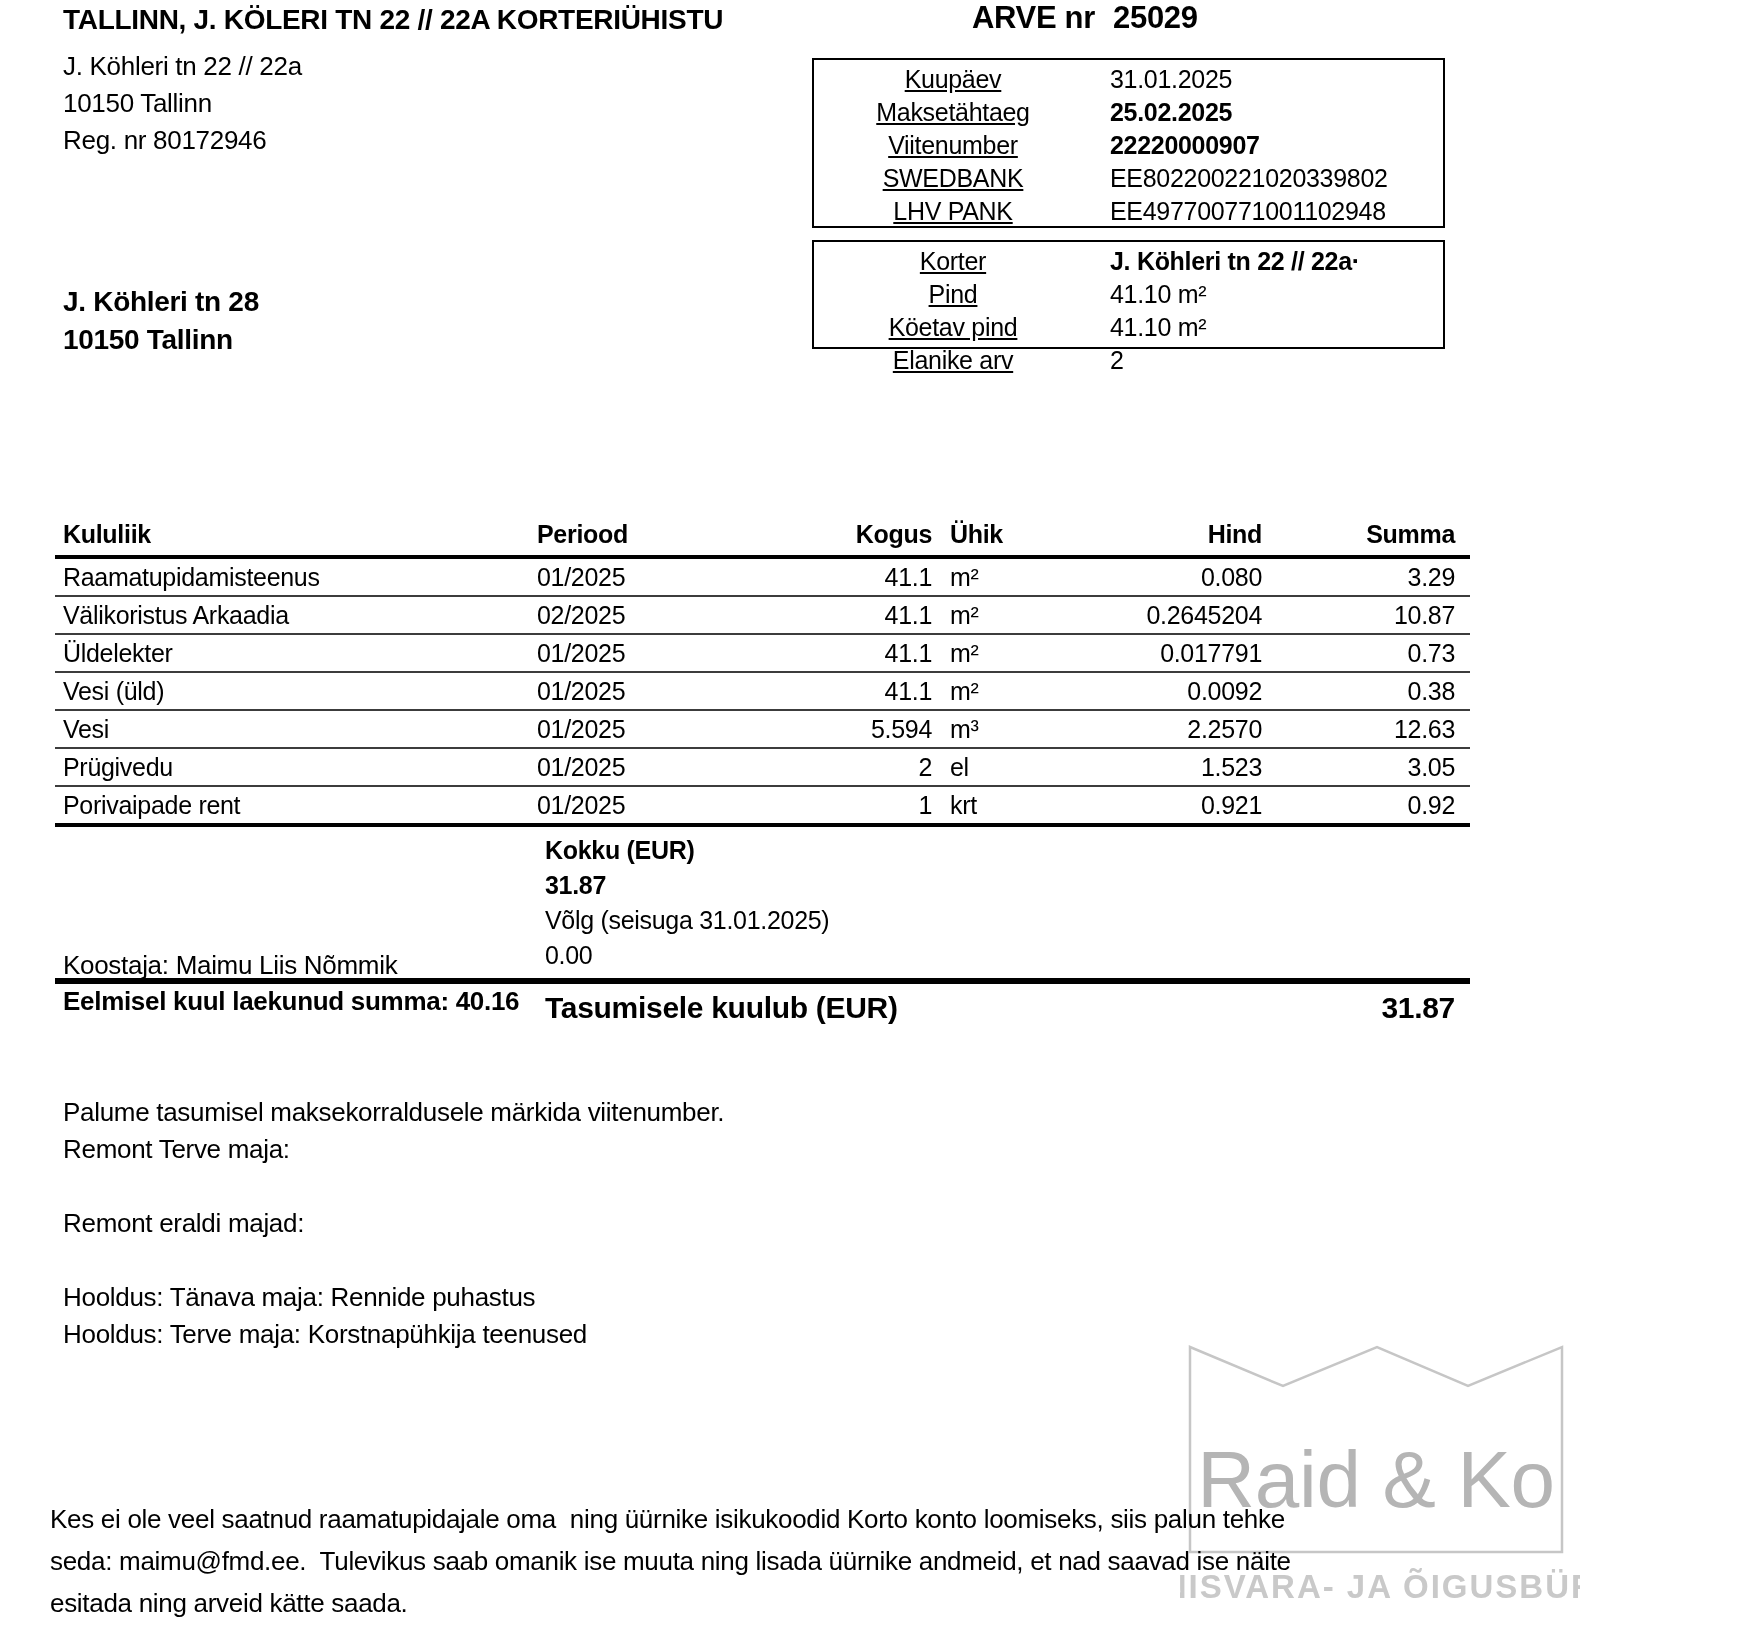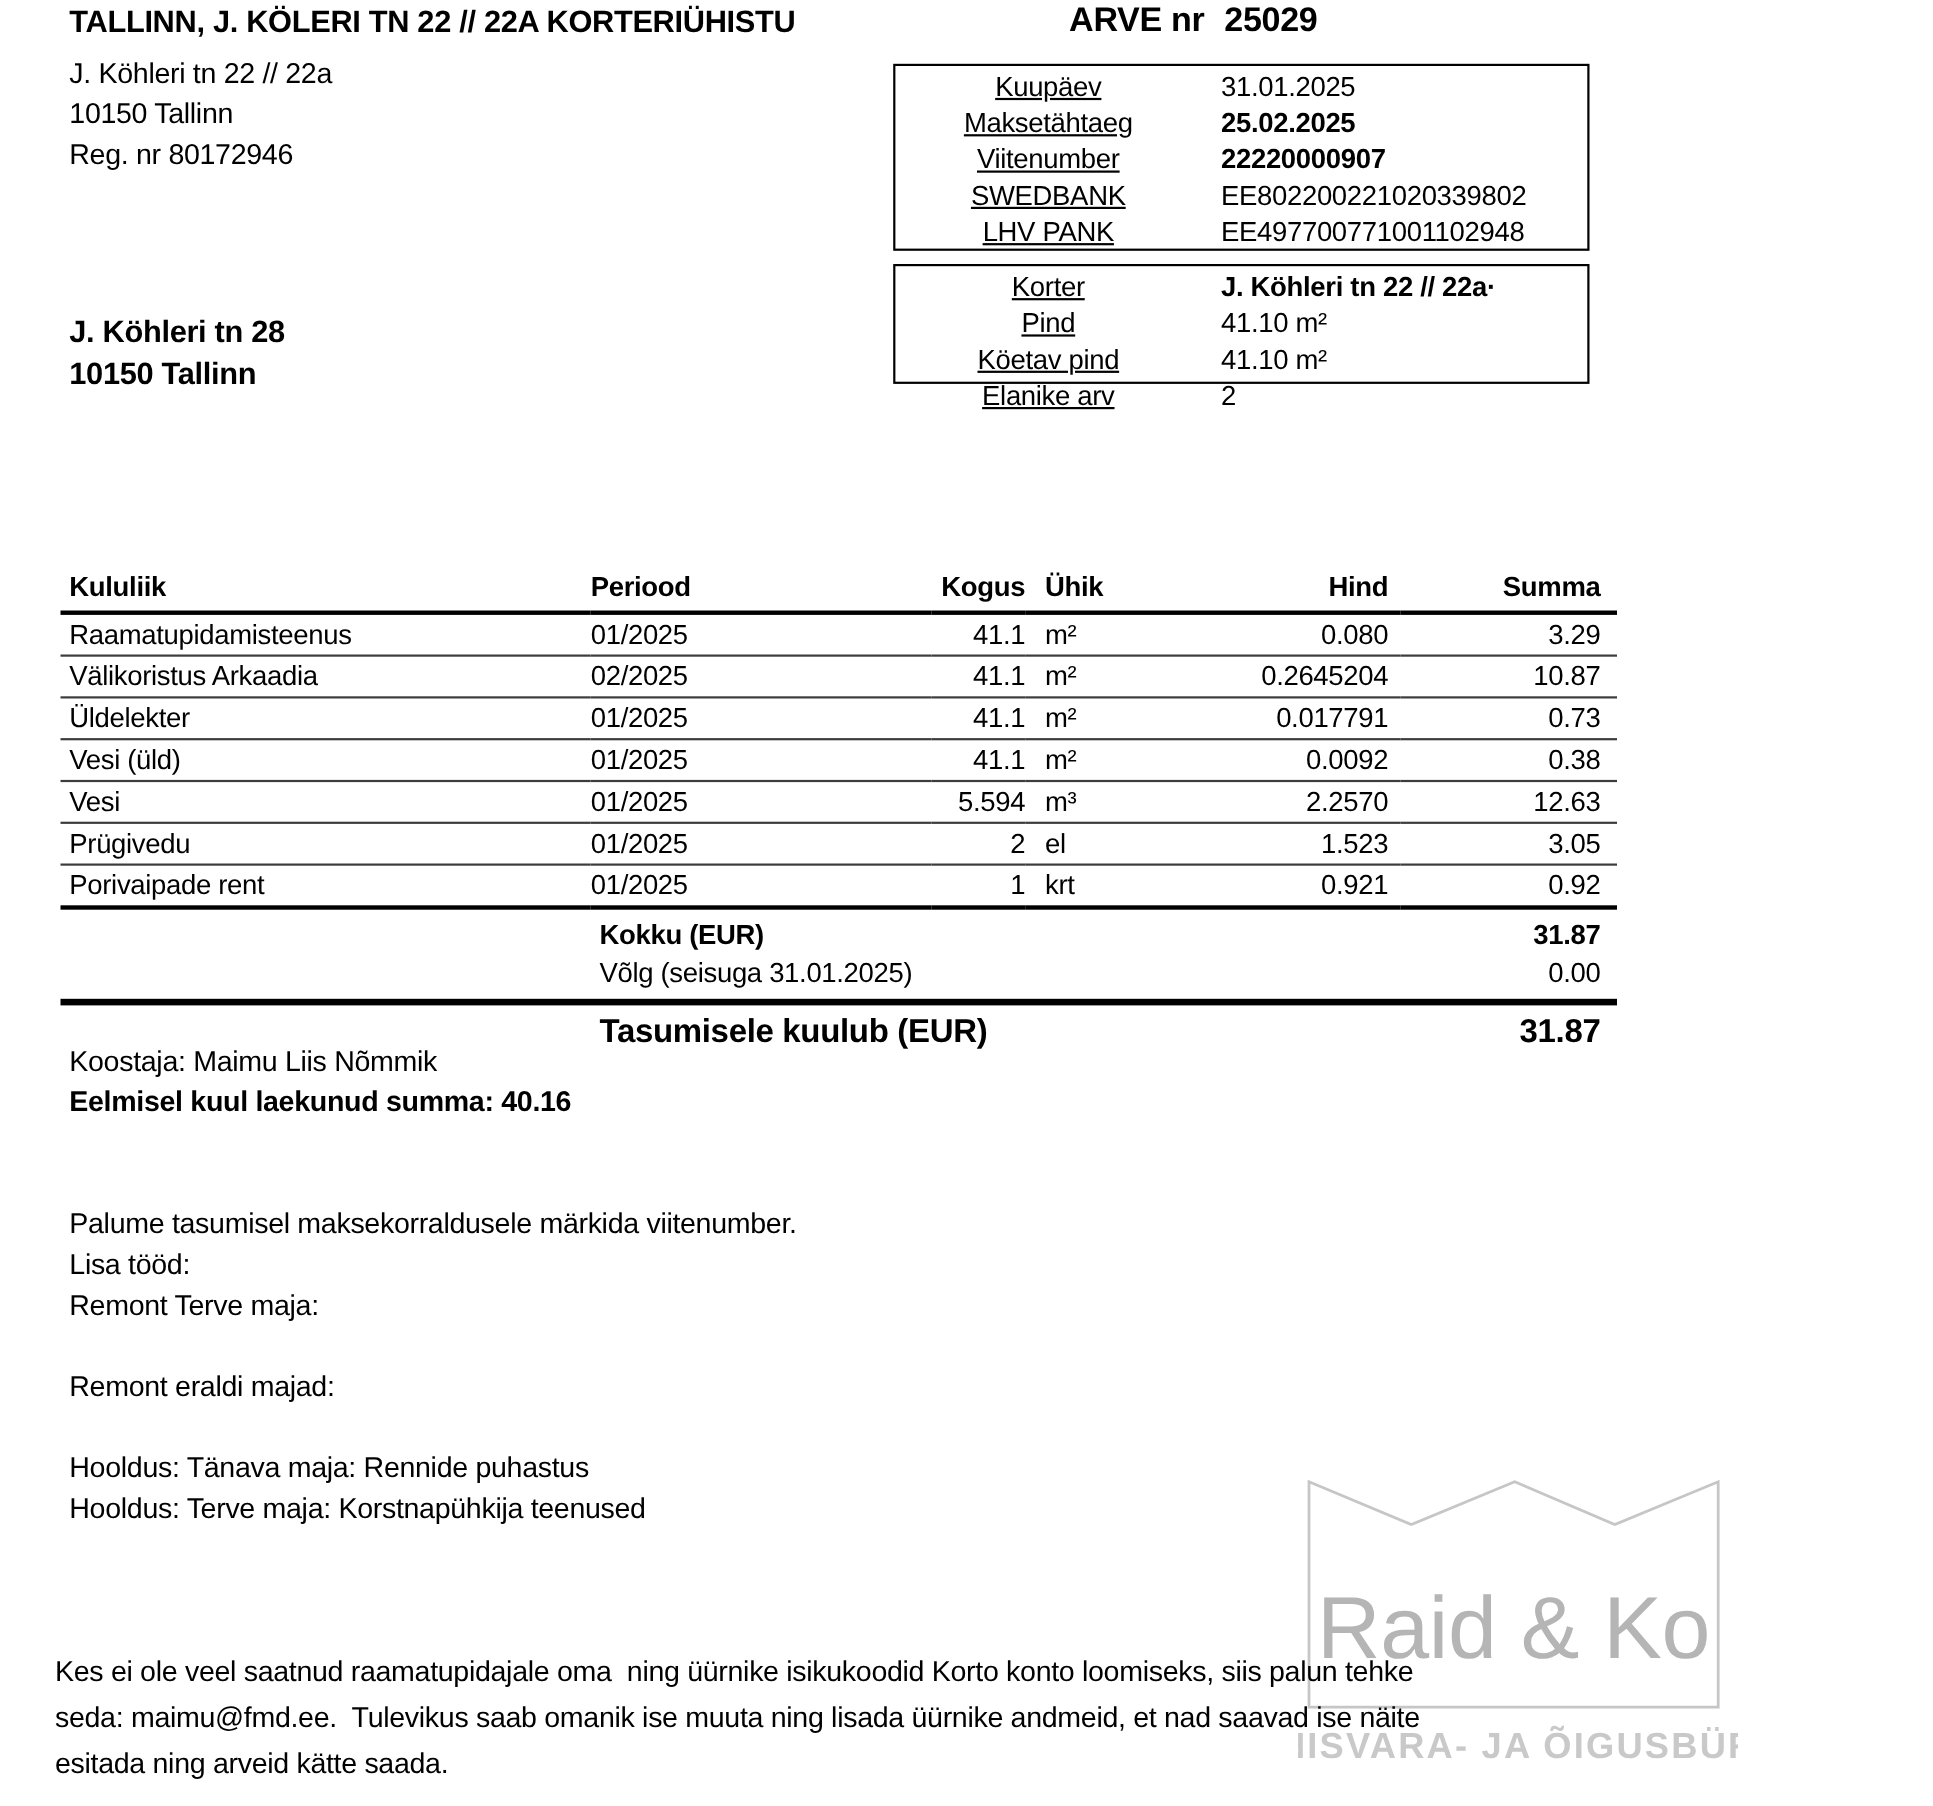--- a/index.html
+++ b/index.html
@@ -41,21 +41,21 @@
   table.costs col.w5{width:263px;} table.costs col.w6{width:197px;}
   table.costs th{font-weight:bold;text-align:left;border-bottom:4px solid #000;height:44px;vertical-align:bottom;padding:0 0 6px 0;}
   table.costs td{height:36px;border-bottom:2px solid #3c3c3c;padding:0;vertical-align:middle;}
   table.costs tr:last-child td{border-bottom:4px solid #000;}
   .c1{padding-left:8px !important;}
   .c3,.h3{text-align:right !important;}
   .c4,.h4{padding-left:18px !important;}
   .c5,.h5{text-align:right !important;padding-right:11px !important;}
   .c6,.h6{text-align:right !important;padding-right:15px !important;}
 
-  .total-row{display:flex;justify-content:space-between;padding-left:490px;padding-right:15px;font-size:25px;line-height:35px;margin-top:6px;}
+  .total-row{display:flex;justify-content:space-between;padding-left:490px;padding-right:15px;font-size:25px;line-height:35px;margin-top:6px;flex-direction:column;}
   .grand-bar{height:6px;background:#000;margin-top:5px;}
   .grand-row{display:flex;justify-content:space-between;padding-left:490px;padding-right:15px;font-size:30px;font-weight:bold;line-height:40px;margin-top:4px;}
 
   
   .koostaja{left:63px;top:950px;font-size:26px;}
   .prev-sum{left:63px;top:986px;font-size:26px;font-weight:bold;}
 
   
   .notes{left:63px;top:1094px;font-size:26px;}
   .note-line{height:37px;line-height:37px;white-space:pre;}
@@ -251,21 +251,20 @@
     </div>
   </div>
 
   <div class="layer koostaja nowrap">Koostaja: Maimu Liis Nõmmik</div>
   <div class="layer prev-sum nowrap">Eelmisel kuul laekunud summa: 40.16</div>
 
   <div class="layer notes">
 
       <div class="note-line">Palume tasumisel maksekorraldusele märkida viitenumber.</div>
 
-      <div class="note-line">Lisa tööd:</div>
 
       <div class="note-line">Remont Terve maja:</div>
 
       <div class="note-line"></div>
 
       <div class="note-line">Remont eraldi majad:</div>
 
       <div class="note-line"></div>
 
       <div class="note-line">Hooldus: Tänava maja: Rennide puhastus</div>

